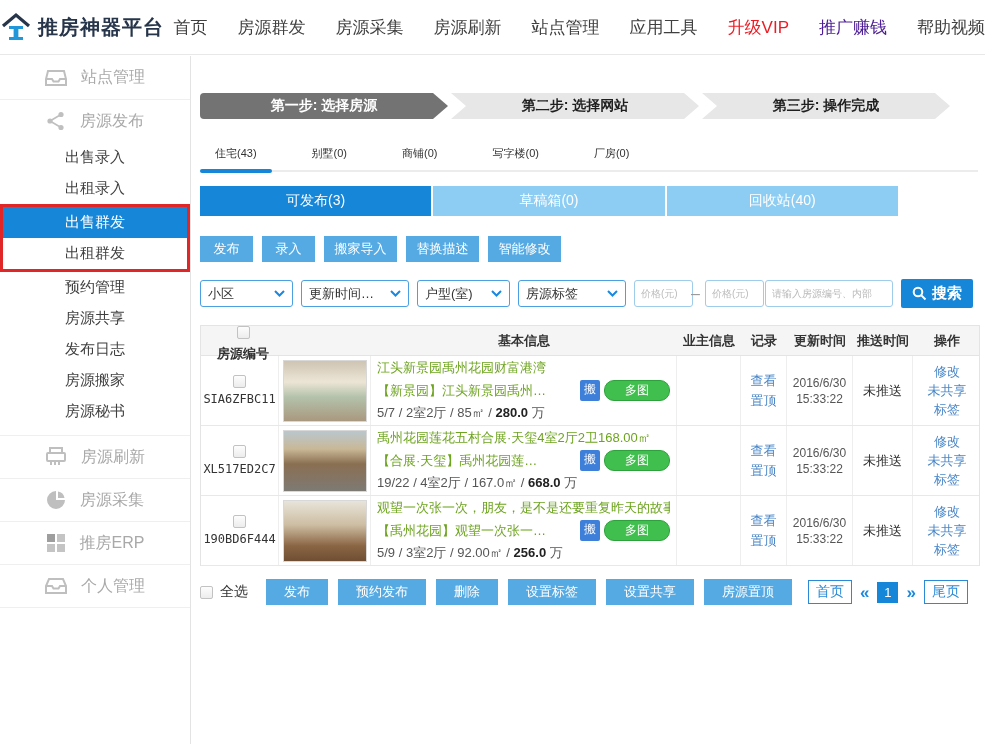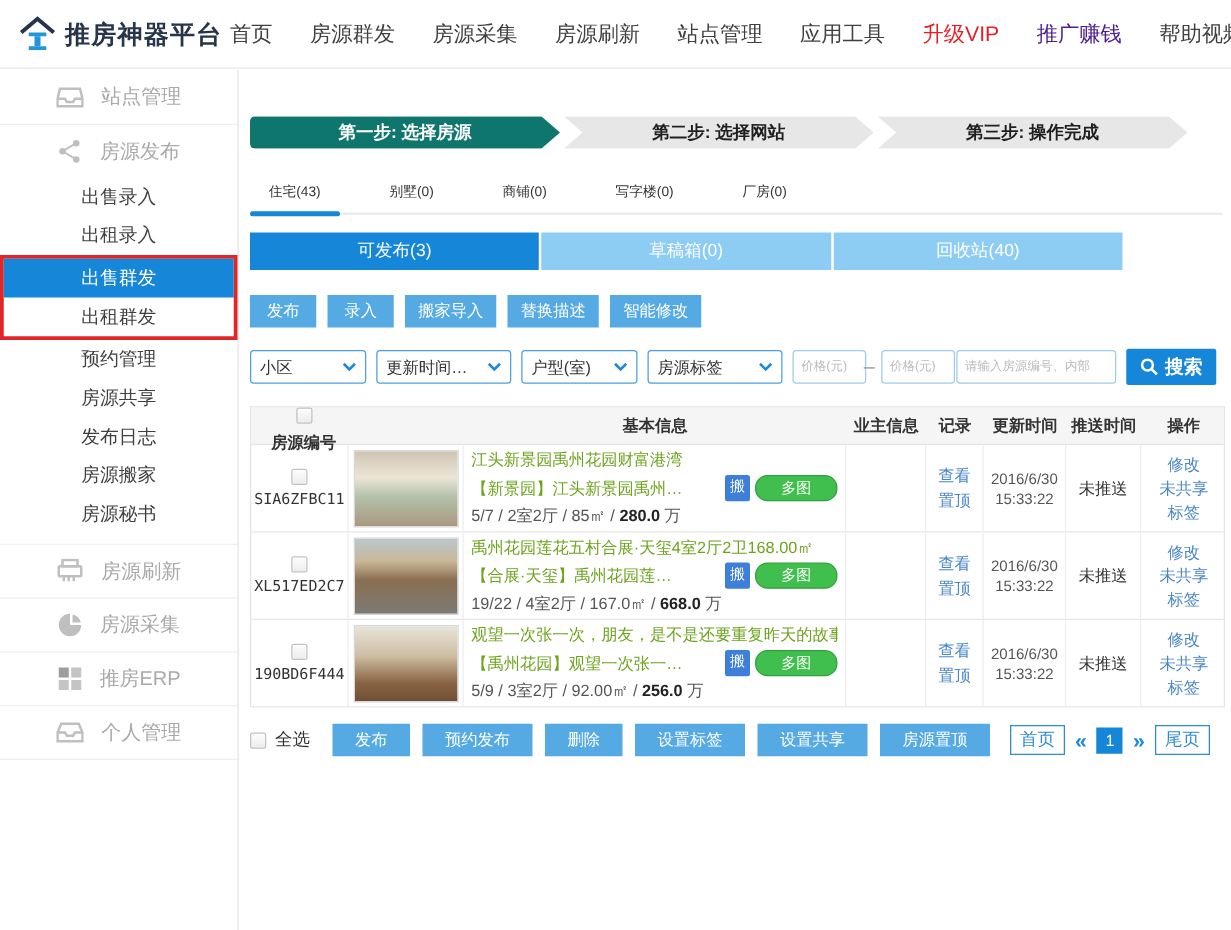--- a/index.html
+++ b/index.html
@@ -2,21 +2,21 @@
 <html><head>
 <meta charset="utf-8">
 <style>
   * { margin:0; padding:0; box-sizing:border-box; }
   body { background:#fff; font-family:"Liberation Sans","DejaVu Sans",sans-serif; }
   .screen { position:relative; width:985px; height:744px; background:#fff; overflow:hidden; }
 
   
   .topbar { position:absolute; top:0; left:0; right:0; height:55px; background:#fff;
             border-bottom:1px solid #e8e8e8; display:flex; align-items:center; }
-  .brand { width:192px; display:flex; align-items:center; gap:6px; padding-left:14px; }
+  .brand { width:192px; display:flex; align-items:center; gap:6px; }
   .brand-name { font-size:20px; font-weight:bold; color:#26354a; letter-spacing:1px; white-space:nowrap; }
   .topnav { display:flex; align-items:center; gap:30px; padding-left:6px; flex:1; }
   .topnav a { font-size:17px; color:#404040; text-decoration:none; white-space:nowrap; cursor:pointer; }
   .topnav a.vip { color:#ed1c24; }
   .topnav a.promo { color:#4c1d95; }
 
   
   .sidebar { position:absolute; top:56px; left:0; bottom:0; width:191px; background:#fff;
              border-right:1px solid #e3e3e3; }
   .side-group { height:43px; display:flex; align-items:center; justify-content:center; gap:14px;
@@ -32,21 +32,21 @@
   
   .main { position:absolute; top:56px; left:192px; width:793px; bottom:0; padding:37px 7px 0 8px; background:#fff; }
 
   
   .wizard { display:flex; gap:3px; width:750px; height:26px; }
   .wz { flex:1; display:flex; align-items:center; justify-content:center; font-size:14px; font-weight:bold;
         background:#e7e7e7; color:#1f1f1f;
         clip-path:polygon(0 0, calc(100% - 15px) 0, 100% 50%, calc(100% - 15px) 100%, 0 100%, 15px 50%); cursor:pointer; }
   .wz.first { clip-path:polygon(0 0, calc(100% - 15px) 0, 100% 50%, calc(100% - 15px) 100%, 0 100%);
               border-radius:4px 0 0 4px; }
-  .wz.active { background:#0f766e; color:#fff; }
+  .wz.active { background:#737373; color:#fff; }
 
   
   .cat-tabs { display:flex; margin-top:17px; border-bottom:2px solid #ececec; height:36px; }
   .cat-tab { position:relative; padding:0 15px; margin-right:25px; font-size:11px; color:#333;
              display:flex; align-items:center; cursor:pointer; }
   .cat-tab.active::after { content:""; position:absolute; left:0; right:0; bottom:-3px; height:4px;
              background:#1586d8; border-radius:2px; }
 
   
   .status-tabs { display:flex; gap:2px; margin-top:14px; width:698px; height:30px; }

